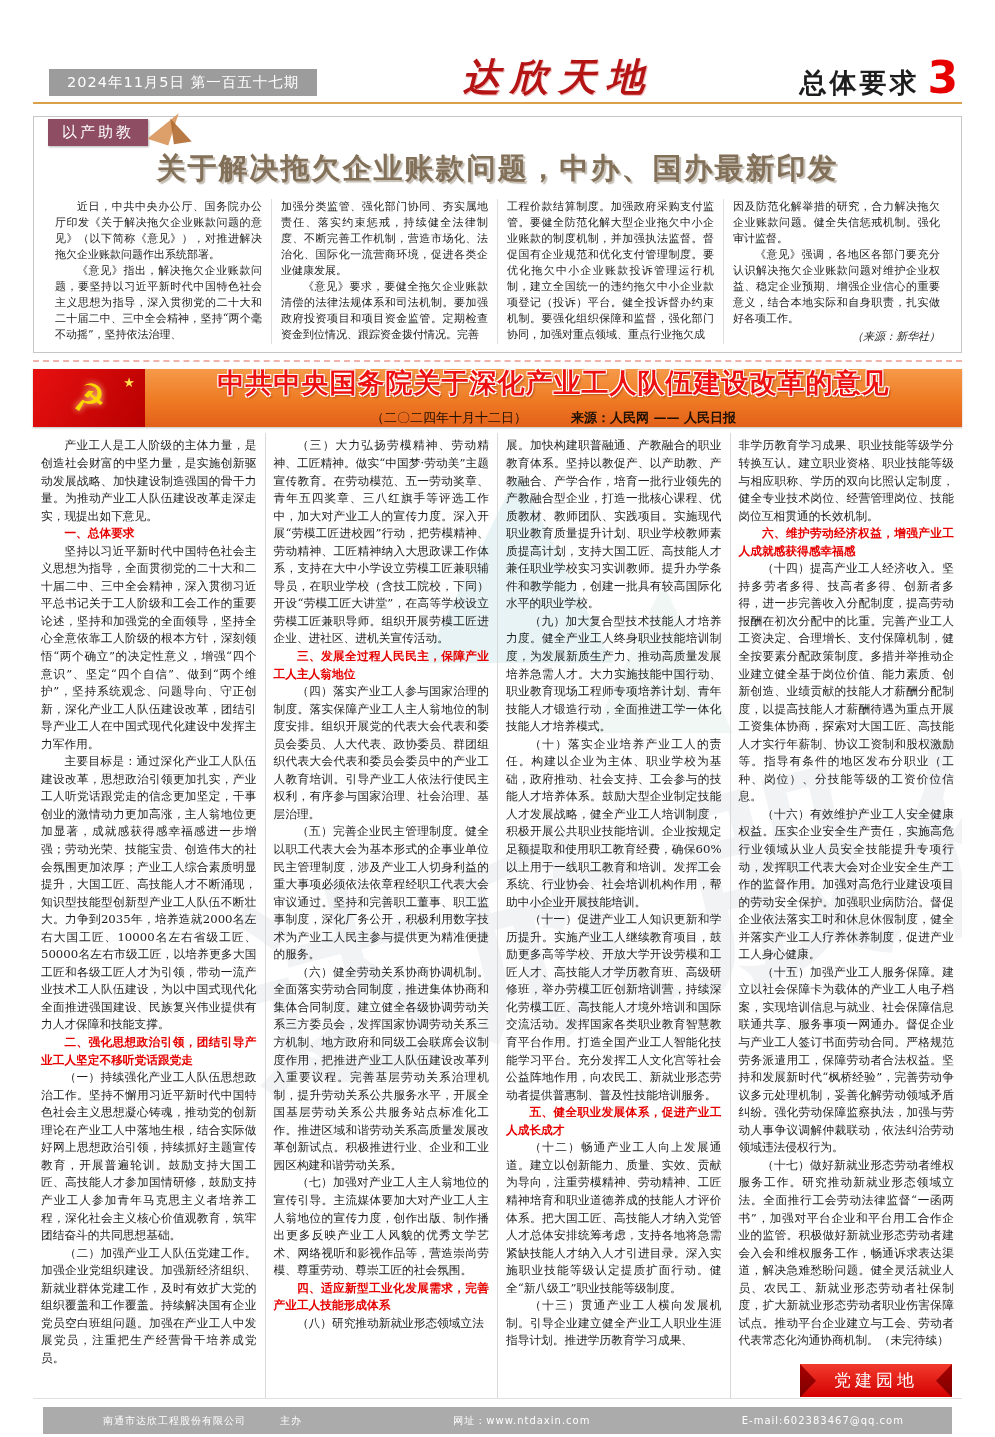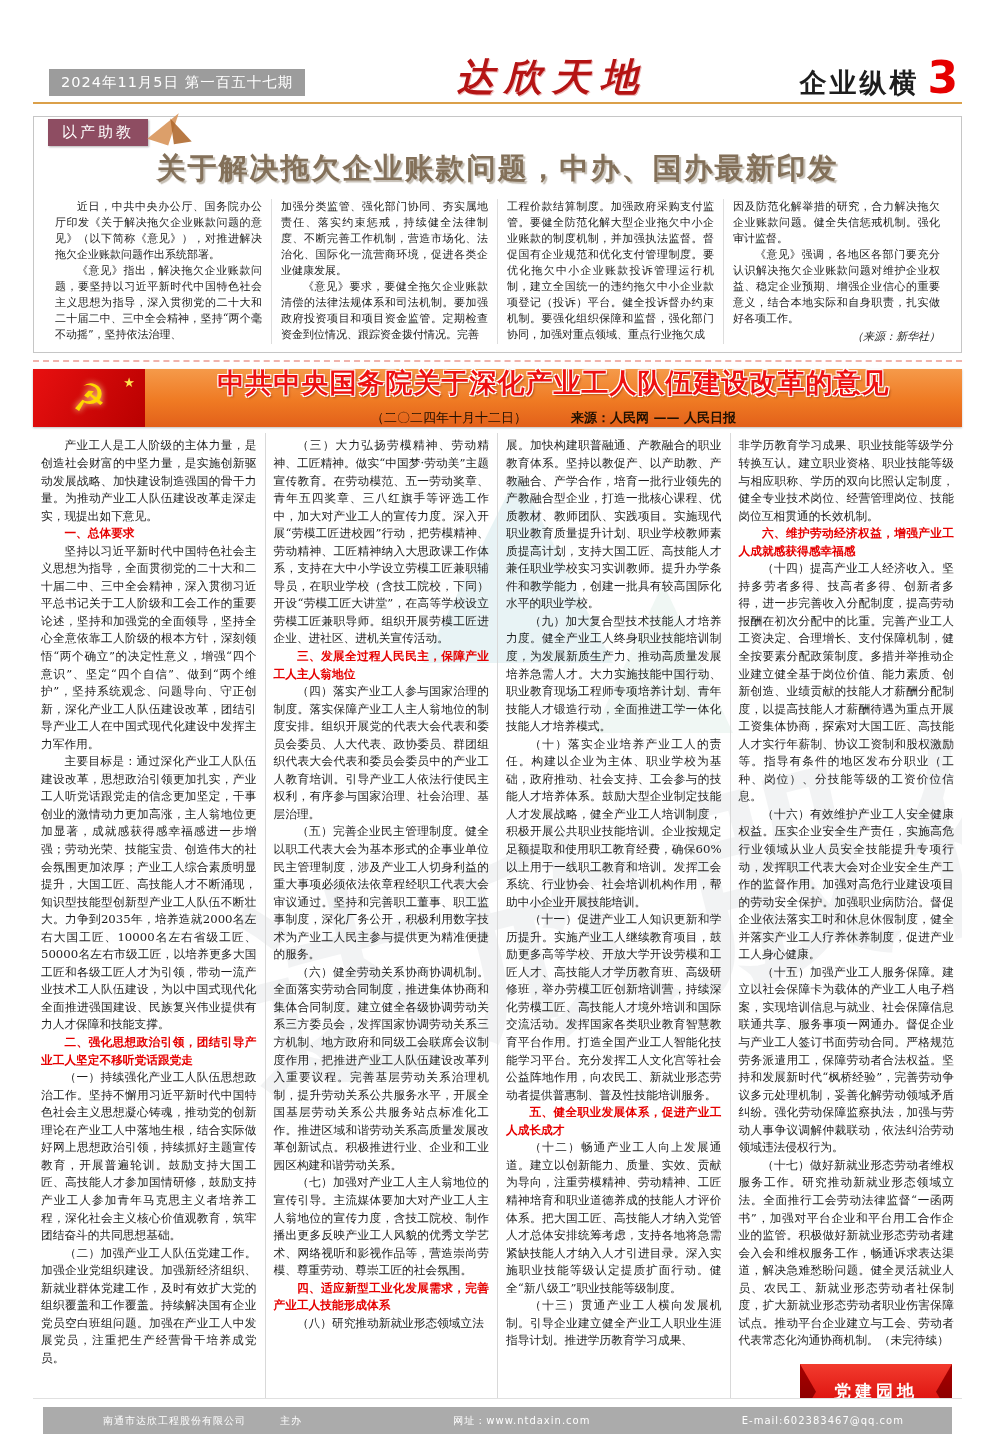--- a/index.html
+++ b/index.html
@@ -12,21 +12,21 @@
     --footer-gray:#ababab;
     --gold-rule:#dba04a;
   }
   html,body{margin:0;padding:0;background:#fff;}
   .page{position:relative;width:995px;height:1437px;box-sizing:border-box;
         padding:50px 33px 0;background:#fff;overflow:hidden;
         font-family:"DejaVu Serif",serif;color:#1d1d1d;}
   
   .hdr{display:flex;align-items:flex-end;justify-content:space-between;height:46px;}
   .date-box{background:#9c9c9c;color:#fff;font-family:"DejaVu Sans",sans-serif;
-            font-size:14.5px;padding:4px 12px;letter-spacing:1px;margin-left:16px;}
+            font-size:14.5px;padding:4px 18px;letter-spacing:1px;margin-left:16px;}
   .masthead{color:var(--masthead-red);font-size:38px;font-weight:700;font-style:italic;
             letter-spacing:10px;text-shadow:1px 1px 0 #eab7b7;line-height:1;}
   .sect{display:flex;align-items:flex-end;gap:8px;margin-right:4px;}
   .sect-name{font-family:"DejaVu Sans",sans-serif;font-weight:700;font-size:27px;letter-spacing:3px;line-height:1;}
   .page-num{color:var(--heading-red);font-family:"DejaVu Sans",sans-serif;font-weight:700;font-size:44px;line-height:.82;}
   .gold-rule{border:0;border-top:2.5px solid var(--gold-rule);margin:6px 0 12px;}
   
   .a1-box{position:relative;border:1px solid #c6c6c6;padding:10px 12px 8px;background:#fff;}
   .a1-tag{position:absolute;top:2px;left:14px;background:var(--tag-maroon);color:#fff;
           font-family:"DejaVu Sans",sans-serif;font-size:15px;letter-spacing:3px;
@@ -63,22 +63,22 @@
           border-bottom:1px solid #e0e0e0;margin-top:6px;}
   .b-col{flex:1;position:relative;z-index:2;padding:4px 8px 0;font-size:11.7px;line-height:1.5;
           text-align:justify;border-right:1px solid #d9d9d9;}
   .b-col:last-child{border-right:0;}
   p{margin:0;text-indent:2em;}
   p.c{text-indent:0;}
   p.h{color:var(--heading-red);font-weight:700;font-family:"DejaVu Sans",sans-serif;}
   p.src{text-align:right;text-indent:0;font-style:italic;margin-top:2px;}
   .badge-wrap{text-align:right;margin-top:14px;padding-right:2px;}
   .pj-badge{position:relative;display:inline-block;background:linear-gradient(180deg,#f23b2e,var(--badge-red));
-          color:#fff;font-family:"DejaVu Sans",sans-serif;font-weight:700;font-size:17px;
-          letter-spacing:4px;padding:15px 34px;}
+          color:#fff;font-family:"DejaVu Sans",sans-serif;font-weight:400;font-size:17px;
+          letter-spacing:4px;padding:4px 34px;}
   .pj-badge::before,.pj-badge::after{content:"";position:absolute;top:0;bottom:0;width:16px;
           background:linear-gradient(180deg,#a80000,#7e0000);}
   .pj-badge::before{left:0;clip-path:polygon(0 0,100% 50%,0 100%);}
   .pj-badge::after{right:0;clip-path:polygon(100% 0,0 50%,100% 100%);}
   
   .wm{position:absolute;z-index:1;pointer-events:none;}
   .wm-text{left:190px;top:330px;font-size:210px;font-weight:700;color:rgba(125,135,145,.10);
           transform:rotate(-14deg);letter-spacing:18px;white-space:nowrap;font-family:"DejaVu Serif",serif;}
   .wm-tri1{left:390px;top:40px;width:0;height:0;border-left:95px solid transparent;
           border-right:95px solid transparent;border-bottom:190px solid rgba(150,200,210,.22);}
@@ -92,21 +92,21 @@
 </style>
 </head>
 <body>
 
 <div class="page">
 
   <div class="hdr">
     <span class="date-box">2024年11月5日 第一百五十七期</span>
     <span class="masthead">达欣天地</span>
     <span class="sect">
-      <span class="sect-name">企业纵横</span>
+      <span class="sect-name">总体要求</span>
       <span class="page-num">3</span>
     </span>
   </div>
   <hr class="gold-rule">
 
   <div class="a1-box">
     <span class="a1-tag">以产助教</span>
     <span class="a1-ori"></span>
     <span class="a1-ori2"></span>
     <div class="a1-headline">关于解决拖欠企业账款问题，中办、国办最新印发</div>
@@ -158,21 +158,21 @@
         <p class="h">二、强化思想政治引领，团结引导产业工人坚定不移听党话跟党走</p>
         <p class="p">（一）持续强化产业工人队伍思想政治工作。坚持不懈用习近平新时代中国特色社会主义思想凝心铸魂，推动党的创新理论在产业工人中落地生根，结合实际做好网上思想政治引领，持续抓好主题宣传教育，开展普遍轮训。鼓励支持大国工匠、高技能人才参加国情研修，鼓励支持产业工人参加青年马克思主义者培养工程，深化社会主义核心价值观教育，筑牢团结奋斗的共同思想基础。</p>
         <p class="p">（二）加强产业工人队伍党建工作。加强企业党组织建设。加强新经济组织、新就业群体党建工作，及时有效扩大党的组织覆盖和工作覆盖。持续解决国有企业党员空白班组问题。加强在产业工人中发展党员，注重把生产经营骨干培养成党员。</p>
       </div>
     <div class="b-col">
         <p class="p">（三）大力弘扬劳模精神、劳动精神、工匠精神。做实“中国梦·劳动美”主题宣传教育。在劳动模范、五一劳动奖章、青年五四奖章、三八红旗手等评选工作中，加大对产业工人的宣传力度。深入开展“劳模工匠进校园”行动，把劳模精神、劳动精神、工匠精神纳入大思政课工作体系，支持在大中小学设立劳模工匠兼职辅导员，在职业学校（含技工院校，下同）开设“劳模工匠大讲堂”，在高等学校设立劳模工匠兼职导师。组织开展劳模工匠进企业、进社区、进机关宣传活动。</p>
         <p class="h">三、发展全过程人民民主，保障产业工人主人翁地位</p>
         <p class="p">（四）落实产业工人参与国家治理的制度。落实保障产业工人主人翁地位的制度安排。组织开展党的代表大会代表和委员会委员、人大代表、政协委员、群团组织代表大会代表和委员会委员中的产业工人教育培训。引导产业工人依法行使民主权利，有序参与国家治理、社会治理、基层治理。</p>
         <p class="p">（五）完善企业民主管理制度。健全以职工代表大会为基本形式的企事业单位民主管理制度，涉及产业工人切身利益的重大事项必须依法依章程经职工代表大会审议通过。坚持和完善职工董事、职工监事制度，深化厂务公开，积极利用数字技术为产业工人民主参与提供更为精准便捷的服务。</p>
         <p class="p">（六）健全劳动关系协商协调机制。全面落实劳动合同制度，推进集体协商和集体合同制度。建立健全各级协调劳动关系三方委员会，发挥国家协调劳动关系三方机制、地方政府和同级工会联席会议制度作用，把推进产业工人队伍建设改革列入重要议程。完善基层劳动关系治理机制，提升劳动关系公共服务水平，开展全国基层劳动关系公共服务站点标准化工作。推进区域和谐劳动关系高质量发展改革创新试点。积极推进行业、企业和工业园区构建和谐劳动关系。</p>
-        <p class="p">（七）加强对产业工人主人翁地位的宣传引导。主流媒体要加大对产业工人主人翁地位的宣传力度，含技工院校、制作播出更多反映产业工人风貌的优秀文学艺术、网络视听和影视作品等，营造崇尚劳模、尊重劳动、尊崇工匠的社会氛围。</p>
+        <p class="p">（七）加强对产业工人主人翁地位的宣传引导。主流媒体要加大对产业工人主人翁地位的宣传力度，创作出版、制作播出更多反映产业工人风貌的优秀文学艺术、网络视听和影视作品等，营造崇尚劳模、尊重劳动、尊崇工匠的社会氛围。</p>
         <p class="h">四、适应新型工业化发展需求，完善产业工人技能形成体系</p>
         <p class="p">（八）研究推动新就业形态领域立法</p>
       </div>
     <div class="b-col">
         <p class="c">展。加快构建职普融通、产教融合的职业教育体系。坚持以教促产、以产助教、产教融合、产学合作，培育一批行业领先的产教融合型企业，打造一批核心课程、优质教材、教师团队、实践项目。实施现代职业教育质量提升计划、职业学校教师素质提高计划，支持大国工匠、高技能人才兼任职业学校实习实训教师。提升办学条件和教学能力，创建一批具有较高国际化水平的职业学校。</p>
         <p class="p">（九）加大复合型技术技能人才培养力度。健全产业工人终身职业技能培训制度，为发展新质生产力、推动高质量发展培养急需人才。大力实施技能中国行动、职业教育现场工程师专项培养计划、青年技能人才锻造行动，全面推进工学一体化技能人才培养模式。</p>
         <p class="p">（十）落实企业培养产业工人的责任。构建以企业为主体、职业学校为基础，政府推动、社会支持、工会参与的技能人才培养体系。鼓励大型企业制定技能人才发展战略，健全产业工人培训制度，积极开展公共职业技能培训。企业按规定足额提取和使用职工教育经费，确保60%以上用于一线职工教育和培训。发挥工会系统、行业协会、社会培训机构作用，帮助中小企业开展技能培训。</p>
         <p class="p">（十一）促进产业工人知识更新和学历提升。实施产业工人继续教育项目，鼓励更多高等学校、开放大学开设劳模和工匠人才、高技能人才学历教育班、高级研修班，举办劳模工匠创新培训营，持续深化劳模工匠、高技能人才境外培训和国际交流活动。发挥国家各类职业教育智慧教育平台作用。打造全国产业工人智能化技能学习平台。充分发挥工人文化宫等社会公益阵地作用，向农民工、新就业形态劳动者提供普惠制、普及性技能培训服务。</p>
         <p class="h">五、健全职业发展体系，促进产业工人成长成才</p>
         <p class="p">（十二）畅通产业工人向上发展通道。建立以创新能力、质量、实效、贡献为导向，注重劳模精神、劳动精神、工匠精神培育和职业道德养成的技能人才评价体系。把大国工匠、高技能人才纳入党管人才总体安排统筹考虑，支持各地将急需紧缺技能人才纳入人才引进目录。深入实施职业技能等级认定提质扩面行动。健全“新八级工”职业技能等级制度。</p>

